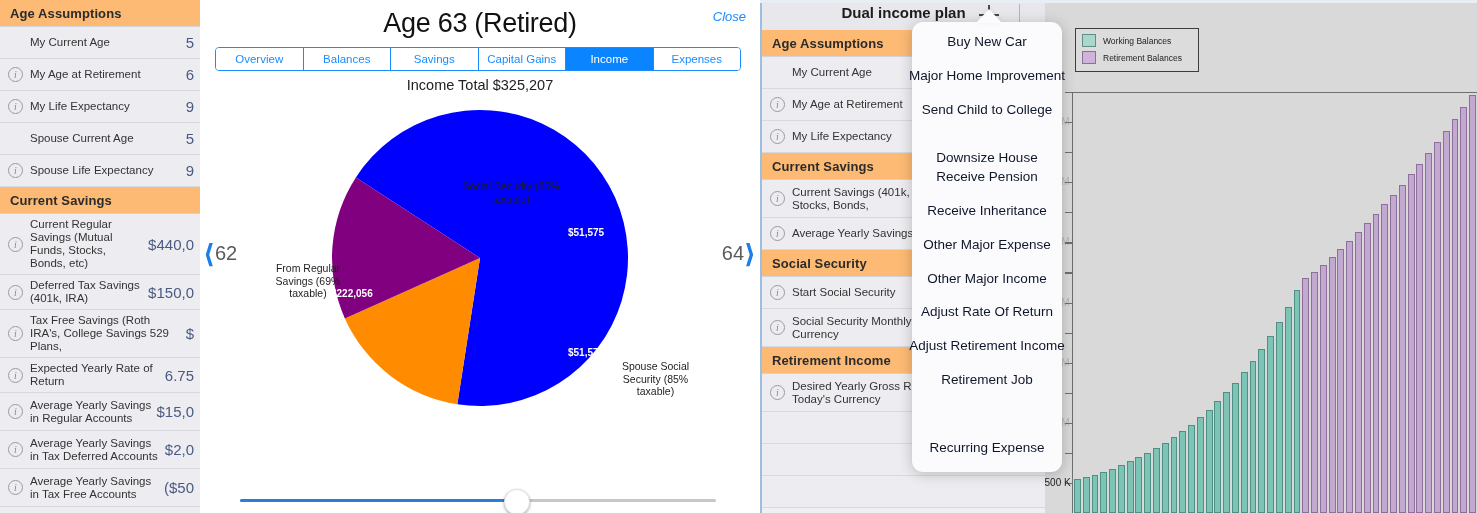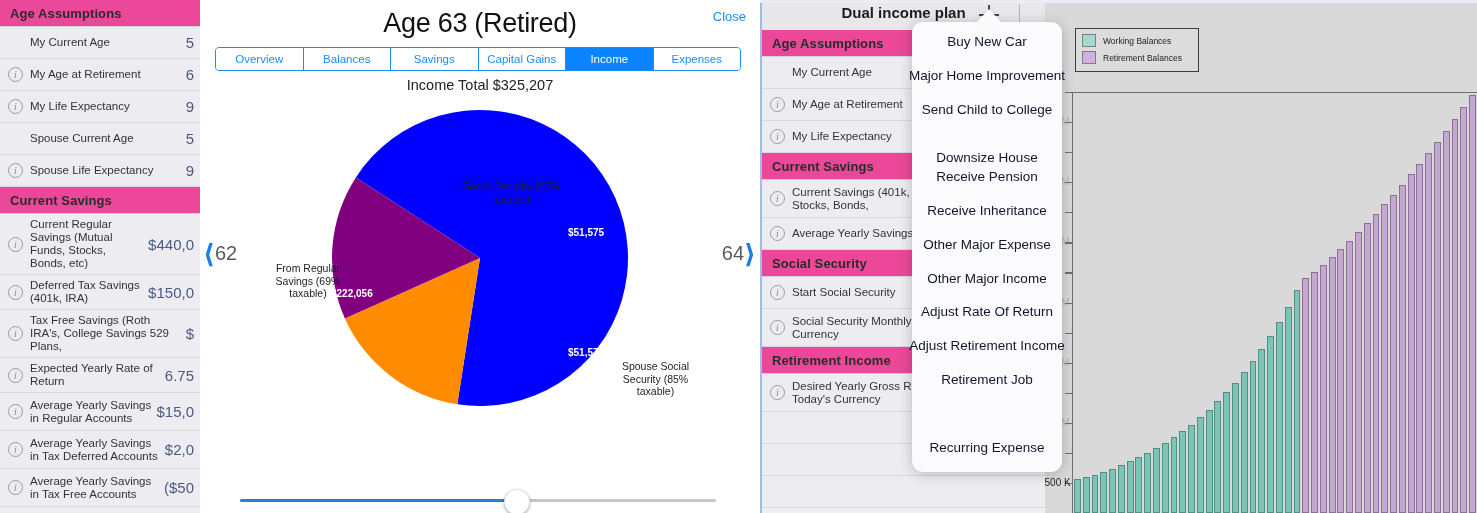--- a/index.html
+++ b/index.html
@@ -10,21 +10,21 @@
     -webkit-font-smoothing:antialiased;
   }
   .root{position:absolute;inset:0;}
 
   
   .left-panel{
     position:absolute;left:0;top:0;width:200px;height:513px;
     background:#efeff4;overflow:hidden;
   }
   .sec-head{
-    background:#ec4899;color:#2b2b2b;font-weight:bold;font-size:13px;
+    background:#fdba74;color:#2b2b2b;font-weight:bold;font-size:13px;
     padding:6px 10px 5px 10px;letter-spacing:.1px;
     border-bottom:1px solid #d2d2d7;
   }
   .row{
     position:relative;display:flex;align-items:center;
     background:#ededf1;border-bottom:1px solid #d8d8dd;
     min-height:32px;padding:4px 6px 4px 8px;box-sizing:border-box;
   }
   .row .info{
     flex:0 0 auto;width:15px;height:15px;border-radius:50%;
@@ -48,20 +48,21 @@
     position:absolute;left:200px;top:0;width:560px;height:513px;
     background:#ffffff;overflow:hidden;
   }
   .center-title{
     text-align:center;font-size:27px;color:#111;margin-top:8px;
     font-weight:400;letter-spacing:-.3px;
   }
   .close-link{
     position:absolute;right:14px;top:9px;font-size:13px;color:#1a8cff;
     cursor:pointer;
+    font-style:italic;
   }
   .segctl{
     position:absolute;left:15px;top:47px;width:526px;height:24px;
     display:flex;border:1px solid #1a8cff;border-radius:4px;overflow:hidden;
     box-sizing:border-box;
   }
   .segctl .seg{
     flex:1 1 0;display:flex;align-items:center;justify-content:center;
     font-size:11.5px;color:#1a8cff;background:#fff;
     border-right:1px solid #1a8cff;box-sizing:border-box;cursor:pointer;

